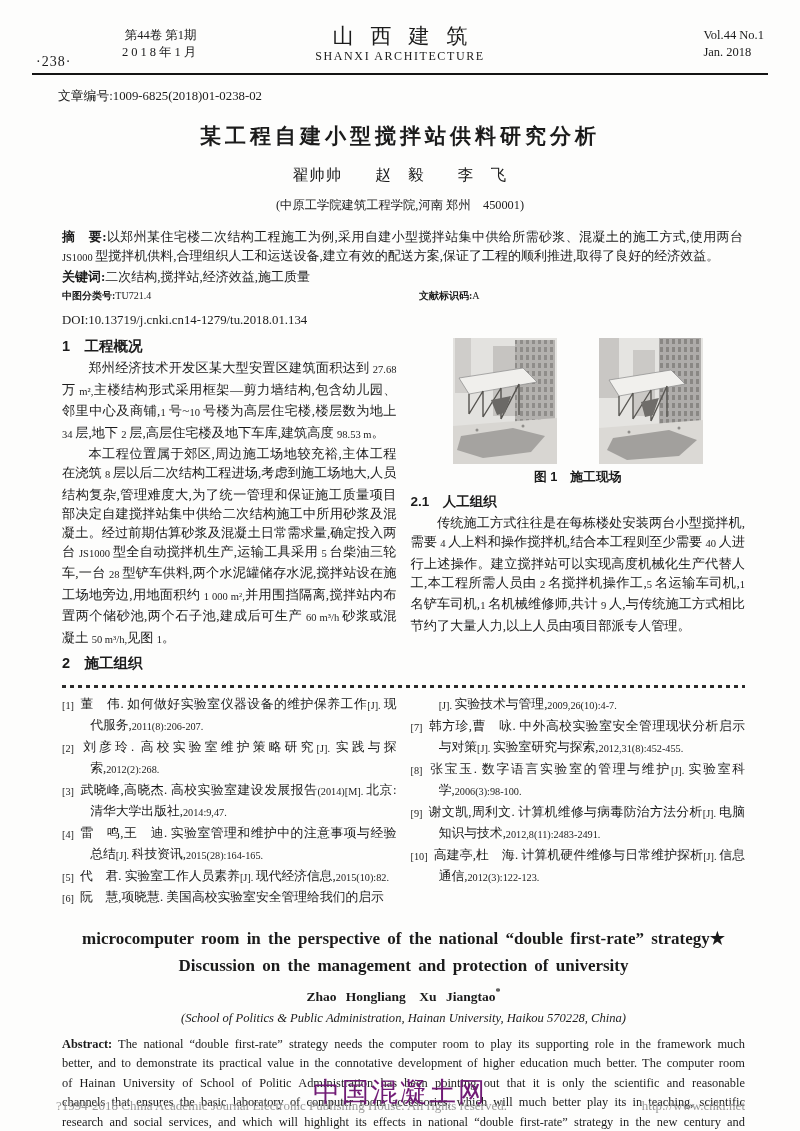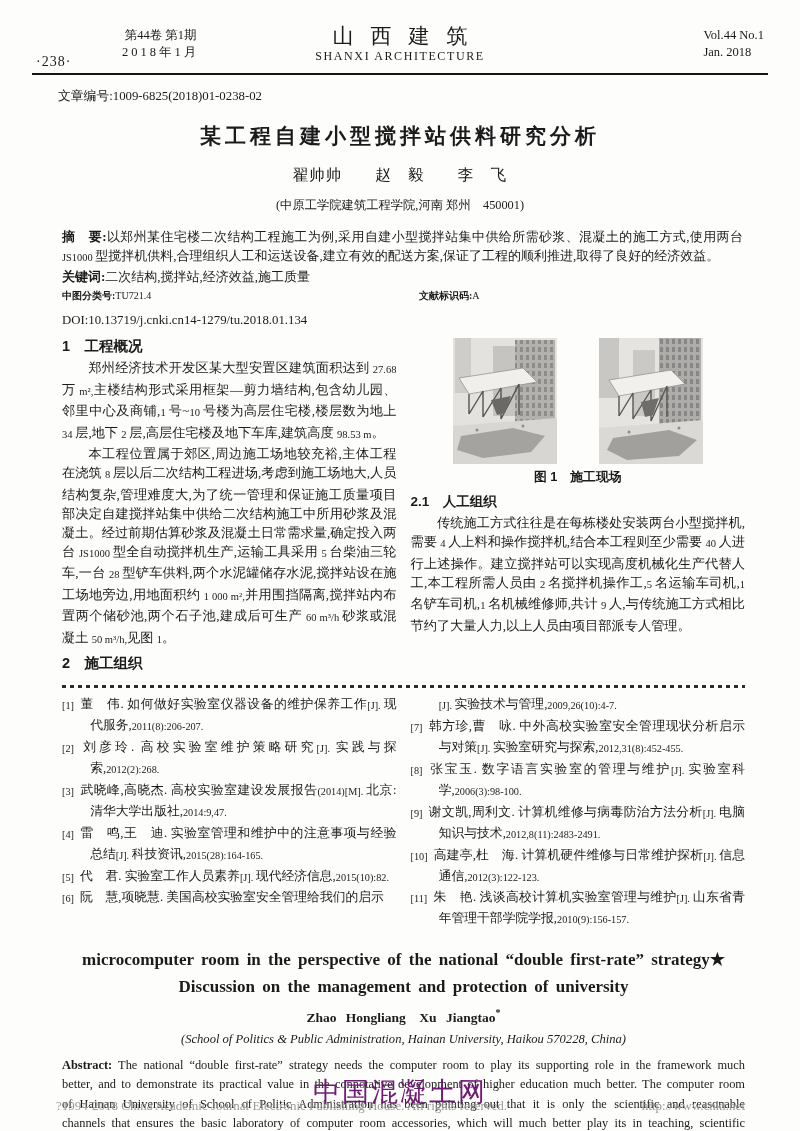--- a/index.html
+++ b/index.html
@@ -172,21 +172,20 @@
       <p class="ref"><span class="ref-no mix"><span class="lat">[4]</span></span><span class="mix">雷　鸣,王　迪. 实验室管理和维护中的注意事项与经验总结<span class="lat">[J]. </span>科技资讯,<span class="lat">2015(28):164-165.</span></span></p>
       <p class="ref"><span class="ref-no mix"><span class="lat">[5]</span></span><span class="mix">代　君. 实验室工作人员素养<span class="lat">[J]. </span>现代经济信息,<span class="lat">2015(10):82.</span></span></p>
       <p class="ref"><span class="ref-no mix"><span class="lat">[6]</span></span><span class="mix">阮　慧,项晓慧. 美国高校实验室安全管理给我们的启示</span></p>
     </div>
     <div class="refcol">
       <p class="ref ref-cont"><span class="mix"><span class="lat">[J]. </span>实验技术与管理,<span class="lat">2009,26(10):4-7.</span></span></p>
       <p class="ref"><span class="ref-no mix"><span class="lat">[7]</span></span><span class="mix">韩方珍,曹　咏. 中外高校实验室安全管理现状分析启示与对策<span class="lat">[J]. </span>实验室研究与探索,<span class="lat">2012,31(8):452-455.</span></span></p>
       <p class="ref"><span class="ref-no mix"><span class="lat">[8]</span></span><span class="mix">张宝玉. 数字语言实验室的管理与维护<span class="lat">[J]. </span>实验室科学,<span class="lat">2006(3):98-100.</span></span></p>
       <p class="ref"><span class="ref-no mix"><span class="lat">[9]</span></span><span class="mix">谢文凯,周利文. 计算机维修与病毒防治方法分析<span class="lat">[J]. </span>电脑知识与技术,<span class="lat">2012,8(11):2483-2491.</span></span></p>
       <p class="ref"><span class="ref-no mix"><span class="lat">[10]</span></span><span class="mix">高建亭,杜　海. 计算机硬件维修与日常维护探析<span class="lat">[J]. </span>信息通信,<span class="lat">2012(3):122-123.</span></span></p>
-      <p class="ref"><span class="ref-no mix"><span class="lat">[11]</span></span><span class="mix">朱　艳. 浅谈高校计算机实验室管理与维护<span class="lat">[J]. </span>山东省青年管理干部学院学报,<span class="lat">2010(9):156-157.</span></span></p>
     </div>
   </div>
 
   <div class="eng">
     <div class="etitle">
       <div>microcomputer room in the perspective of the national “double first-rate” strategy★</div>
       <div>Discussion on the management and protection of university</div>
     </div>
     <div class="eauthors"><span>Zhao Hongliang　Xu Jiangtao</span><sup>*</sup></div>
     <div class="eaffil">(School of Politics &amp; Public Administration, Hainan University, Haikou 570228, China)</div>

